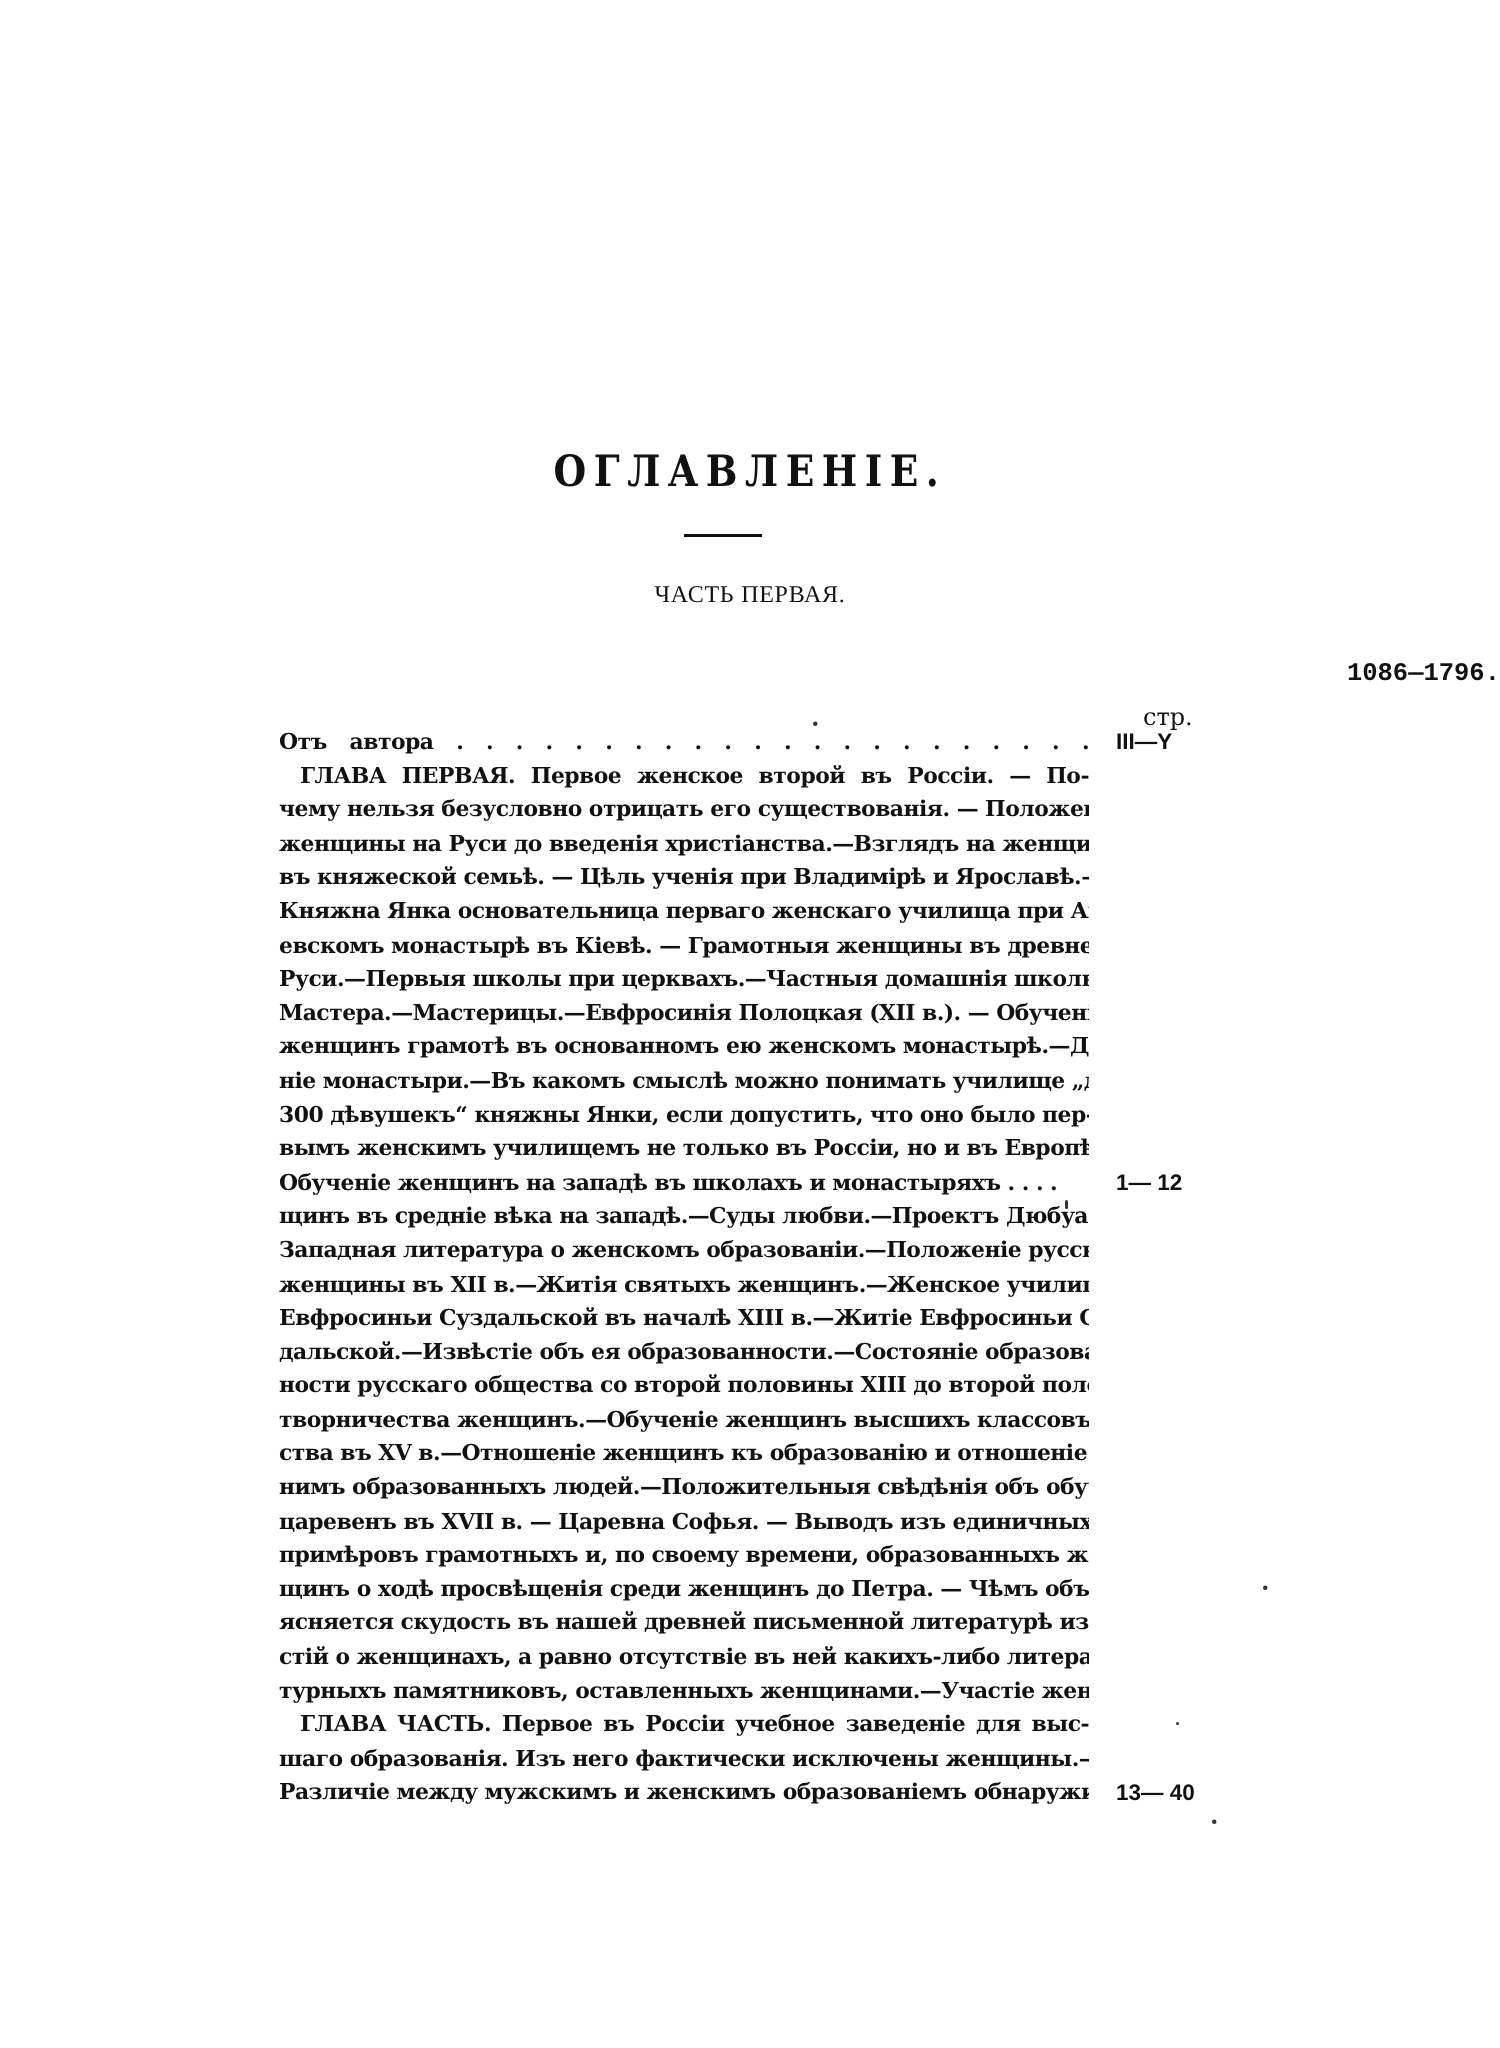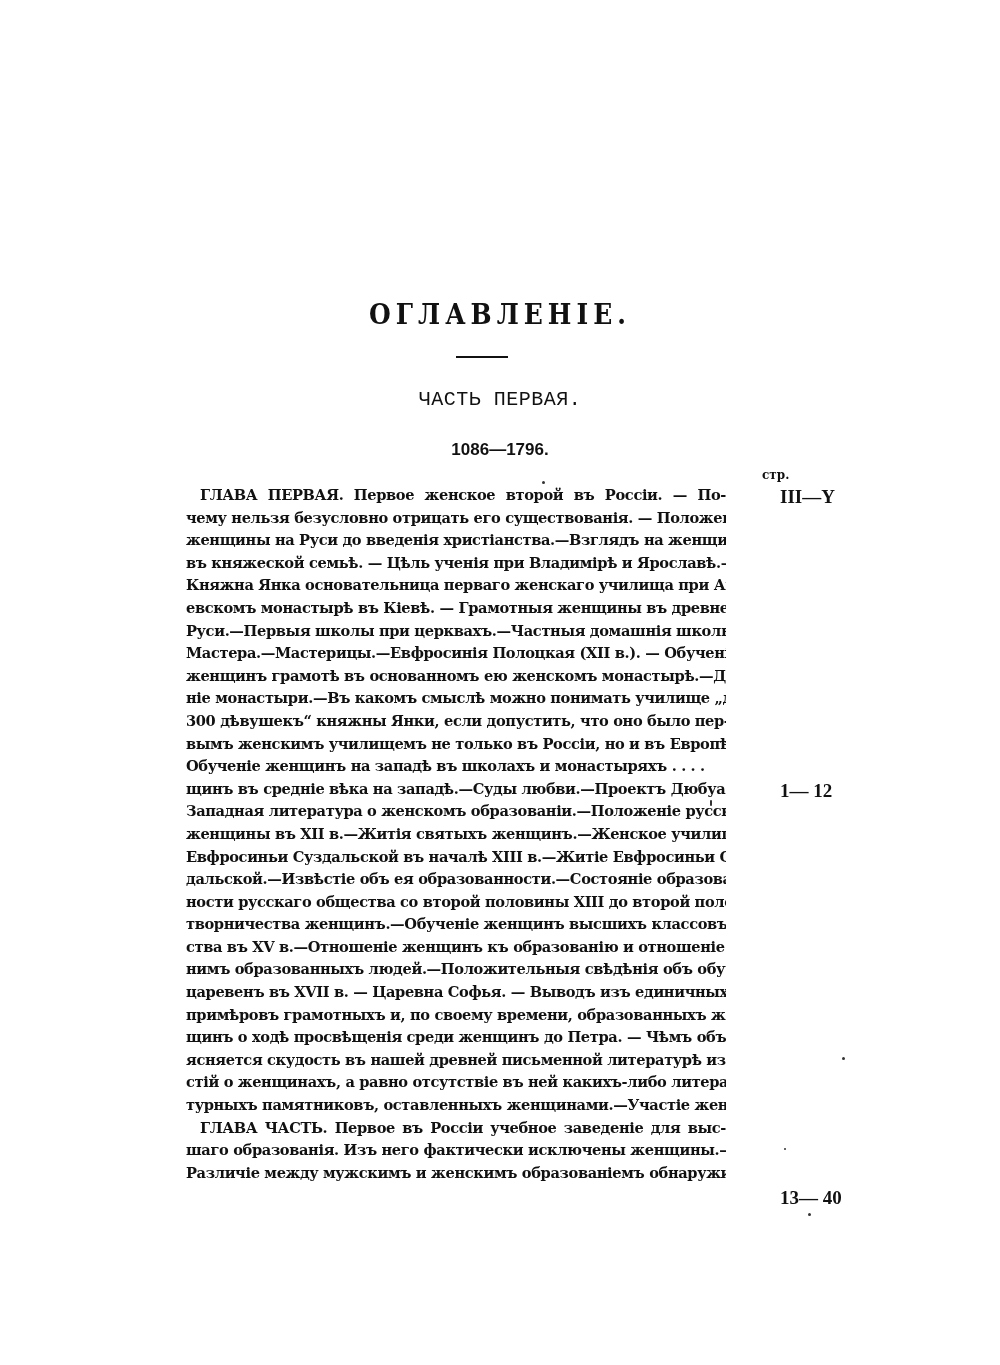--- a/index.html
+++ b/index.html
@@ -21,63 +21,66 @@
       font-weight: bold; font-size: 25px; letter-spacing: 5px;
       transform: scaleY(1.15);
     }
     .rule {
       position: absolute; left: 456px; top: 356px; width: 52px; height: 2px;
       background: #111;
     }
     .part {
       position: absolute; left: 0; width: 1000px; top: 388px;
       text-align: center;
-      font-family: Liberation Mono, monospace;
-      font-size: 20px; font-weight: normal; letter-spacing: 0.5px;
+      font-family: Liberation Serif, serif;
+      font-size: 16px; font-weight: normal; letter-spacing: 0.5px;
     }
     .years {
       position: absolute; left: 0; width: 1000px; top: 440px;
-      text-align: center;
-      font-family: Liberation Sans, sans-serif;
+      text-align: right;
+      font-family: Liberation Mono, monospace;
       font-size: 17px; font-weight: bold;
     }
     .str-label {
       position: absolute; left: 762px; top: 468px;
-      font-size: 12px; font-weight: bold;
+      font-size: 16px; font-weight: normal;
     }
     .toc {
       position: absolute; left: 186px; top: 484px; width: 540px;
       font-family: "DejaVu Serif", serif;
       font-size: 14.6px; font-weight: bold; line-height: 22.6px;
       letter-spacing: -0.35px;
     }
     .toc-line {
       height: 22.6px; white-space: nowrap; overflow: hidden;
       text-align: justify; text-align-last: justify;
     }
     .toc-line.indent { padding-left: 14px; }
     .toc-line.last { text-align-last: left; }
     .pages {
       position: absolute; left: 744px; width: 70px;
-      font-family: Liberation Serif, serif;
-      font-weight: bold; font-size: 19px; margin-left: 36px;
+      font-family: Liberation Sans, sans-serif;
+      font-weight: bold; font-size: 15px;
     }
     .stray { position: absolute; background: #333; border-radius: 50%; }
   </style>
 </head>
 <body>
 
 <div class="page">
   <div class="title">ОГЛАВЛЕНІЕ.</div>
   <div class="rule"></div>
   <div class="part">ЧАСТЬ ПЕРВАЯ.</div>
   <div class="years">1086—1796.</div>
   <div class="str-label">стр.</div>
 
   <div class="toc" id="toc">
+      <div>
+        <div class="toc-line">Отъ автора . . . . . . . . . . . . . . . . . . . . . .</div>
+      </div>
       <div>
         <div class="toc-line indent">ГЛАВА ПЕРВАЯ. Первое женское второй въ Россіи. — По-</div>
         <div class="toc-line">чему нельзя безусловно отрицать его существованія. — Положеніе</div>
         <div class="toc-line">женщины на Руси до введенія христіанства.—Взглядъ на женщинъ</div>
         <div class="toc-line">въ княжеской семьѣ. — Цѣль ученія при Владимірѣ и Ярославѣ.—</div>
         <div class="toc-line">Княжна Янка основательница перваго женскаго училища при Андре-</div>
         <div class="toc-line">евскомъ монастырѣ въ Кіевѣ. — Грамотныя женщины въ древней</div>
         <div class="toc-line">Руси.—Первыя школы при церквахъ.—Частныя домашнія школы.—</div>
         <div class="toc-line">Мастера.—Мастерицы.—Евфросинія Полоцкая (XII в.). — Обученіе</div>
         <div class="toc-line">женщинъ грамотѣ въ основанномъ ею женскомъ монастырѣ.—Древ-</div>

